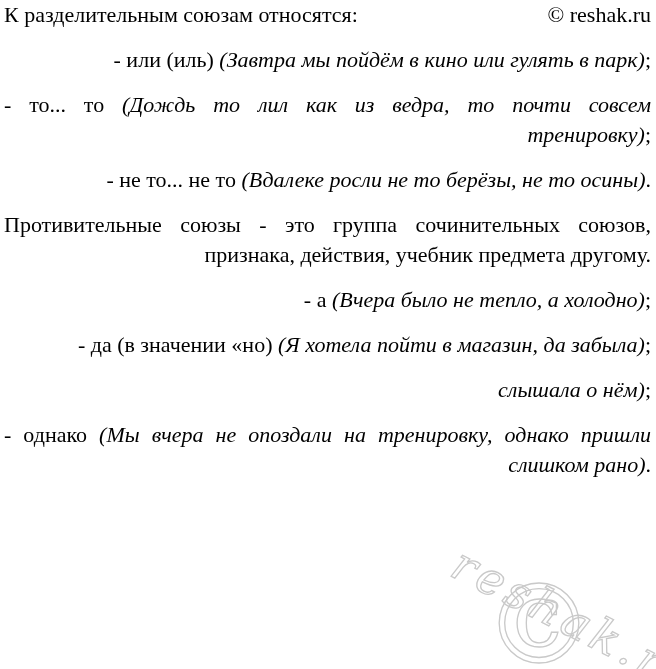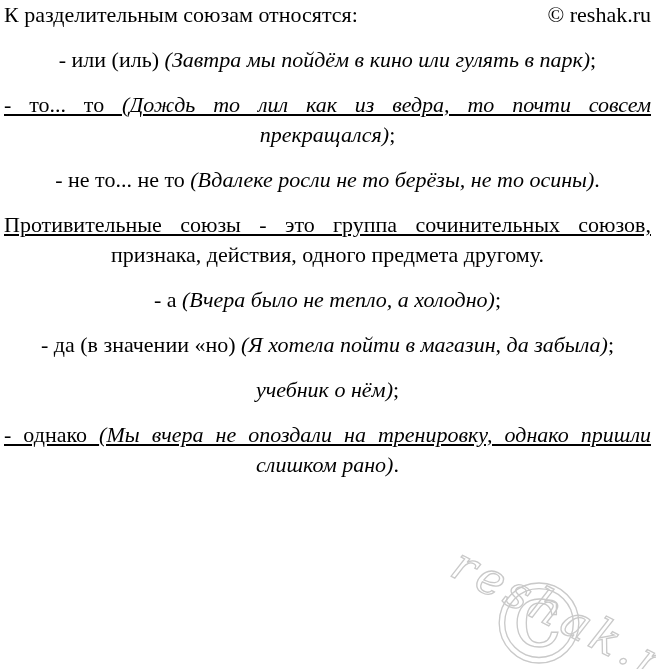--- a/index.html
+++ b/index.html
@@ -9,25 +9,24 @@
     font-family:"Liberation Serif","DejaVu Serif",serif;
     position:relative;
   }
   .page{position:relative;width:656px;height:669px;}
   .content{position:relative;z-index:2;padding:0 5px 0 4px;}
   .header-row{
     display:flex;justify-content:space-between;align-items:flex-start;
     font-size:22px;line-height:30px;margin-bottom:15px;
   }
   .para{font-size:22px;line-height:30px;margin:0 0 15px 0;}
-  .line{text-align:center;}
+  .line{text-align:right;}
   .line.fill{
     text-align:justify;
     text-align-last:justify;
-    text-decoration:underline;
     -moz-text-align-last:justify;
   }
   .it{font-style:italic;}
   
   .wm{position:absolute;z-index:1;color:transparent;pointer-events:none;}
   .wm-emblem{
     left:484px;top:570px;
     font-size:110px;line-height:110px;
     font-family:"DejaVu Serif",serif;
     -webkit-text-stroke:1.3px #c9c9c9;
@@ -57,37 +56,37 @@
       <span>К разделительным союзам относятся:</span>
       <span>© reshak.ru</span>
     </div>
 
     <div id="doc">
         <div class="para">
           <div class="line"><span>- или (иль) </span><span class="it">(Завтра мы пойдём в кино или гулять в парк)</span><span>;</span></div>
         </div>
         <div class="para">
           <div class="line fill"><span>- то... то </span><span class="it">(Дождь то лил как из ведра, то почти совсем</span></div>
-          <div class="line"><span class="it">прекращался)</span><span>;</span></div>
+          <div class="line"><span class="it">тренировку)</span><span>;</span></div>
         </div>
         <div class="para">
           <div class="line"><span>- не то... не то </span><span class="it">(Вдалеке росли не то берёзы, не то осины)</span><span>.</span></div>
         </div>
         <div class="para">
           <div class="line fill"><span>Противительные союзы - это группа сочинительных союзов,</span></div>
-          <div class="line"><span>признака, действия, одного предмета другому.</span></div>
+          <div class="line"><span>признака, действия, учебник предмета другому.</span></div>
         </div>
         <div class="para">
           <div class="line"><span>- а </span><span class="it">(Вчера было не тепло, а холодно)</span><span>;</span></div>
         </div>
         <div class="para">
           <div class="line"><span>- да (в значении «но) </span><span class="it">(Я хотела пойти в магазин, да забыла)</span><span>;</span></div>
         </div>
         <div class="para">
-          <div class="line"><span class="it">учебник о нём)</span><span>;</span></div>
+          <div class="line"><span class="it">слышала о нём)</span><span>;</span></div>
         </div>
         <div class="para">
           <div class="line fill"><span>- однако </span><span class="it">(Мы вчера не опоздали на тренировку, однако пришли</span></div>
           <div class="line"><span class="it">слишком рано)</span><span>.</span></div>
         </div>
       </div>
 
   </div>
 </div>
 

